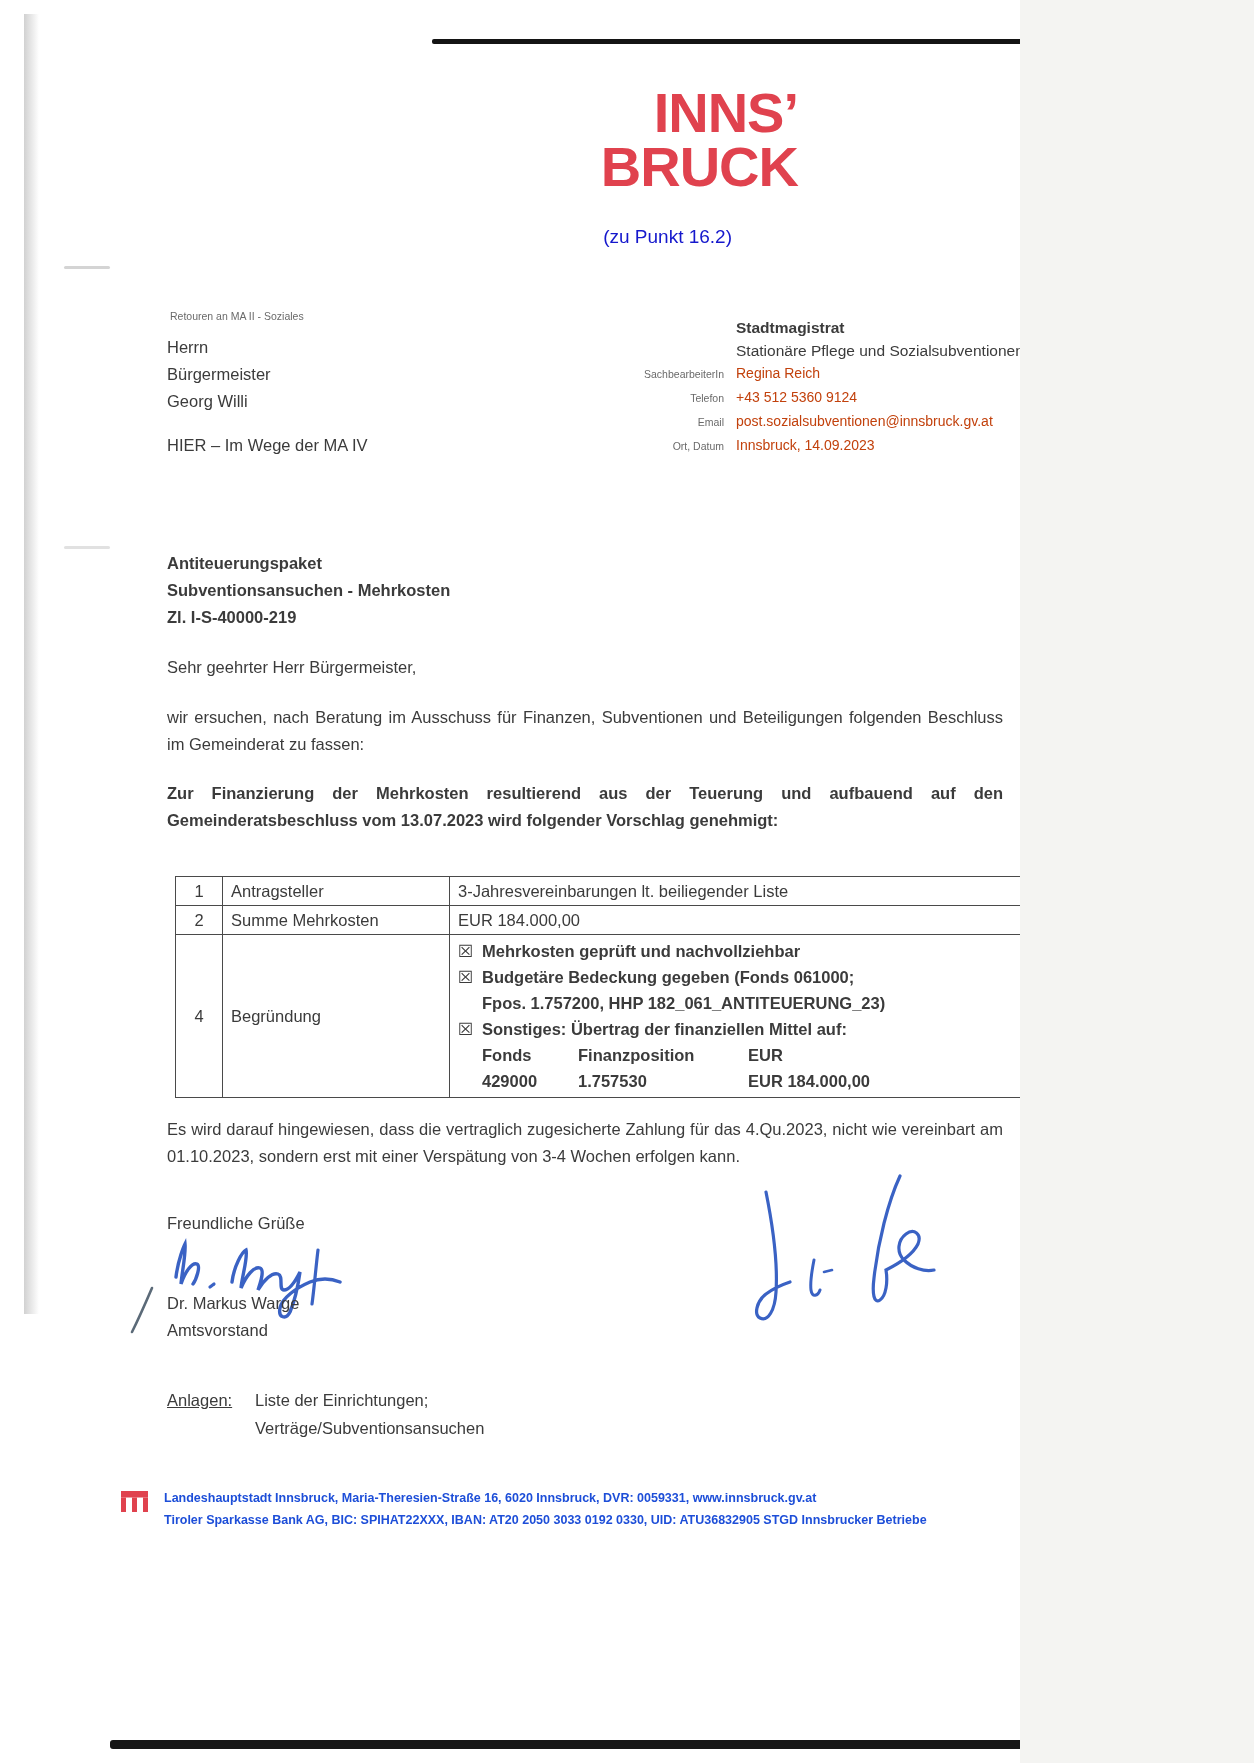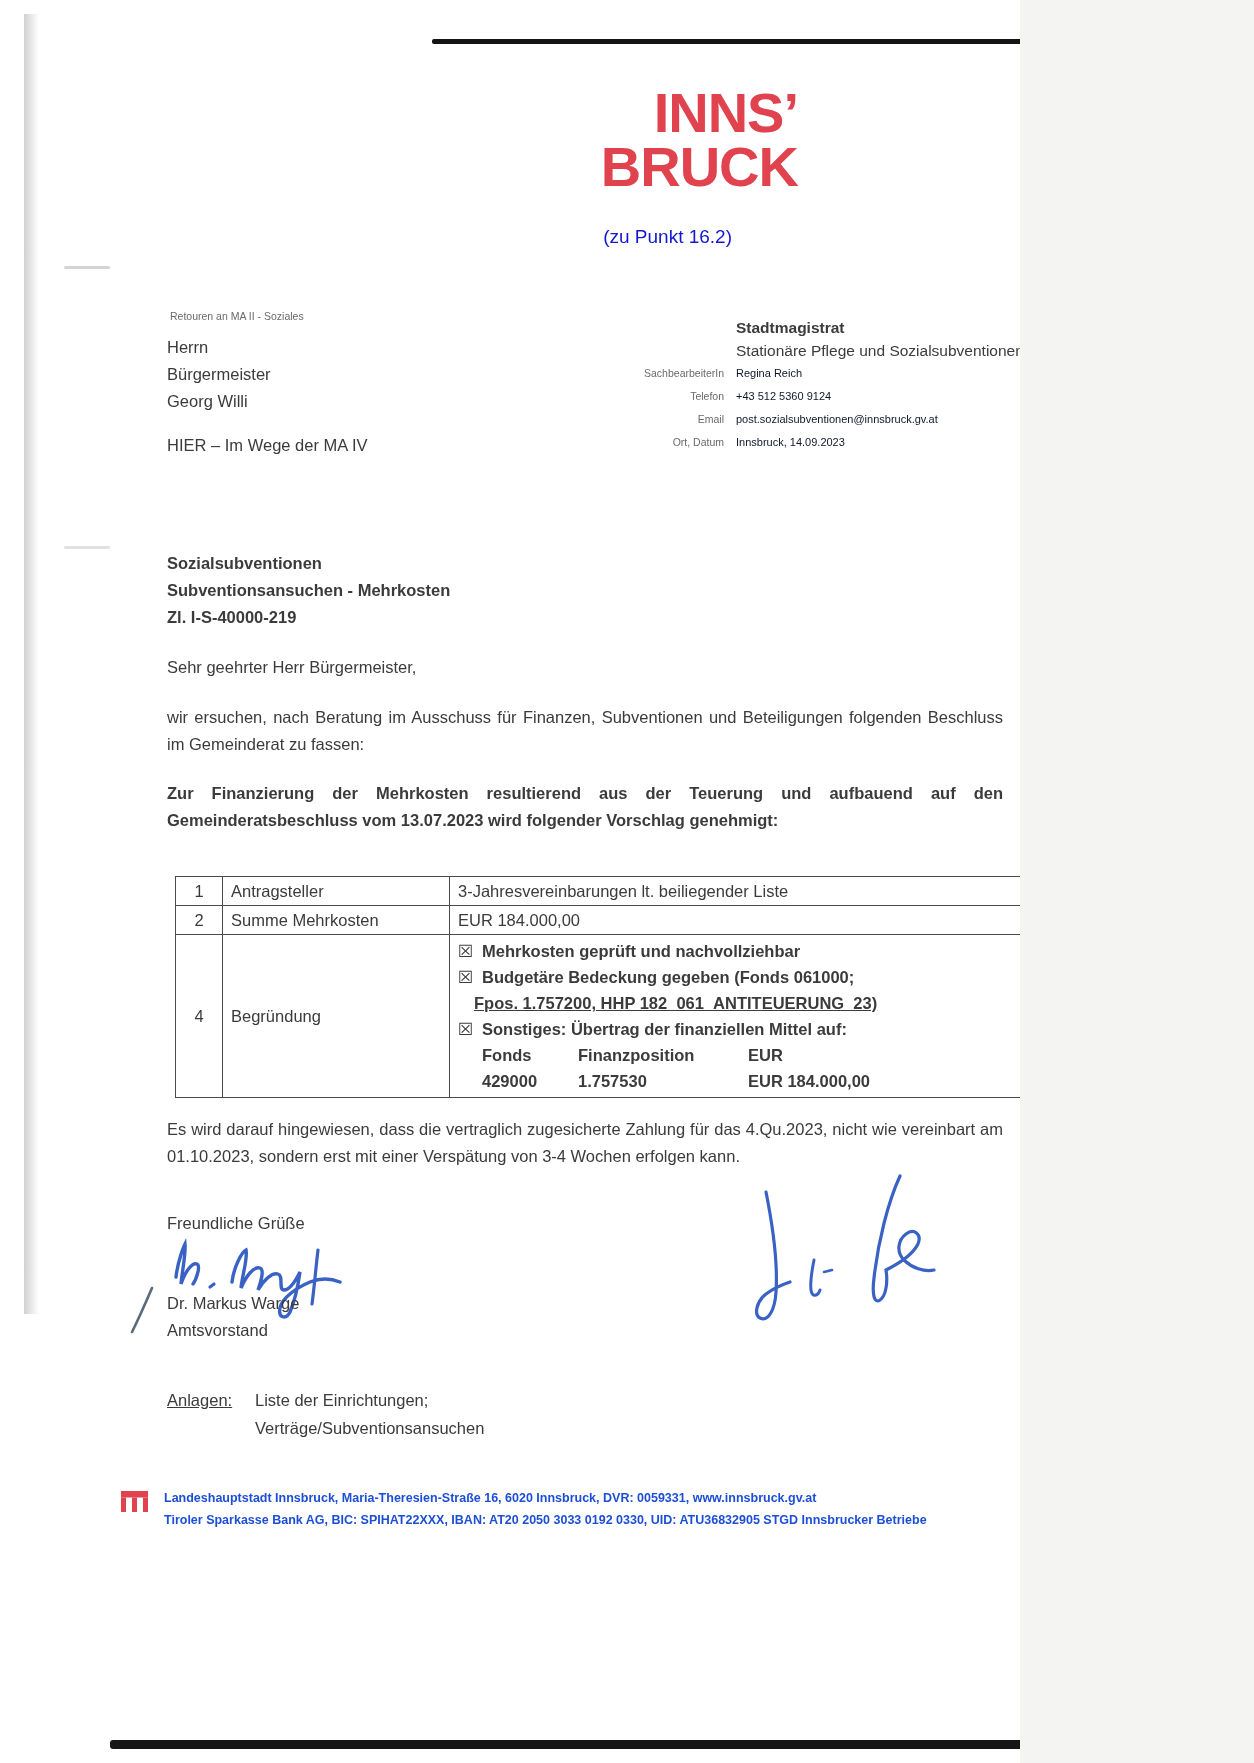--- a/index.html
+++ b/index.html
@@ -47,21 +47,21 @@
   .sender{
     position:absolute;left:616px;top:288px;width:440px;
     display:grid;grid-template-columns:108px 1fr;column-gap:12px;
     font-size:15.5px;line-height:23px;
     align-items:baseline;
     margin-top:28px;
   }
   .sender .org{grid-column:2;font-weight:bold;}
   .sender .dept{grid-column:2;}
   .sender .flabel{font-size:10.5px;color:#6a6a6a;text-align:right;}
-  .sender .fvalue{font-size:11px;color:#0f172a;word-break:break-all;}
+  .sender .fvalue{font-size:14px;color:#c2410c;word-break:break-all;}
 
   
   .subject{position:absolute;left:167px;top:550px;font-size:16.5px;font-weight:bold;line-height:27px;}
   .salutation{position:absolute;left:167px;top:658px;font-size:16.5px;}
   .para{position:absolute;left:167px;width:836px;font-size:16.5px;line-height:27px;text-align:justify;}
   .para.p1{top:704px;}
   .para.p2{top:780px;font-weight:bold;}
   .para.p3{top:1116px;}
 
   
@@ -78,21 +78,21 @@
     vertical-align:middle;
   }
   td.c-num{width:30px;text-align:center;}
   td.c-label{width:210px;}
   td.c-value{width:601px;font-weight:normal;padding-left:12px;}
   tr.r-small td{height:26px;}
   tr.r-big td{height:160px;}
   td.c-value-big{font-weight:bold;padding:6px 12px;vertical-align:top;}
   .chk-line{display:flex;line-height:26px;}
   .chk-box{width:24px;flex:0 0 24px;font-family:"DejaVu Sans", sans-serif;font-weight:normal;font-size:17px;}
-  .chk-cont{margin-left:16px;line-height:26px;text-decoration:underline;}
+  .chk-cont{margin-left:24px;line-height:26px;}
   .transfer{margin-left:24px;line-height:26px;display:flex;}
   .transfer .t1{width:96px;}
   .transfer .t2{width:170px;}
 
   
   .greeting{position:absolute;left:167px;top:1214px;font-size:16.5px;}
   .sign-name{position:absolute;left:167px;top:1290px;font-size:16.5px;line-height:27px;}
   .signature-main{position:absolute;left:158px;top:1232px;}
   .signature-slash{position:absolute;left:128px;top:1284px;}
   .signature-right{position:absolute;left:728px;top:1152px;}
@@ -142,21 +142,21 @@
     <span class="fvalue">+43 512 5360 9124</span>
 
     <span class="flabel">Email</span>
     <span class="fvalue">post.sozialsubventionen@innsbruck.gv.at</span>
 
     <span class="flabel">Ort, Datum</span>
     <span class="fvalue">Innsbruck, 14.09.2023</span>
   </div>
 
   <div class="subject">
-    <div>Sozialsubventionen</div>
+    <div>Antiteuerungspaket</div>
     <div>Subventionsansuchen - Mehrkosten</div>
     <div>Zl. I-S-40000-219</div>
   </div>
 
   <div class="salutation">Sehr geehrter Herr Bürgermeister,</div>
   <div class="para p1">wir ersuchen, nach Beratung im Ausschuss für Finanzen, Subventionen und Beteiligungen folgenden Beschluss im Gemeinderat zu fassen:</div>
   <div class="para p2">Zur Finanzierung der Mehrkosten resultierend aus der Teuerung und aufbauend auf den Gemeinderatsbeschluss vom 13.07.2023 wird folgender Vorschlag genehmigt:</div>
 
   <table class="decision">
     <tbody>

